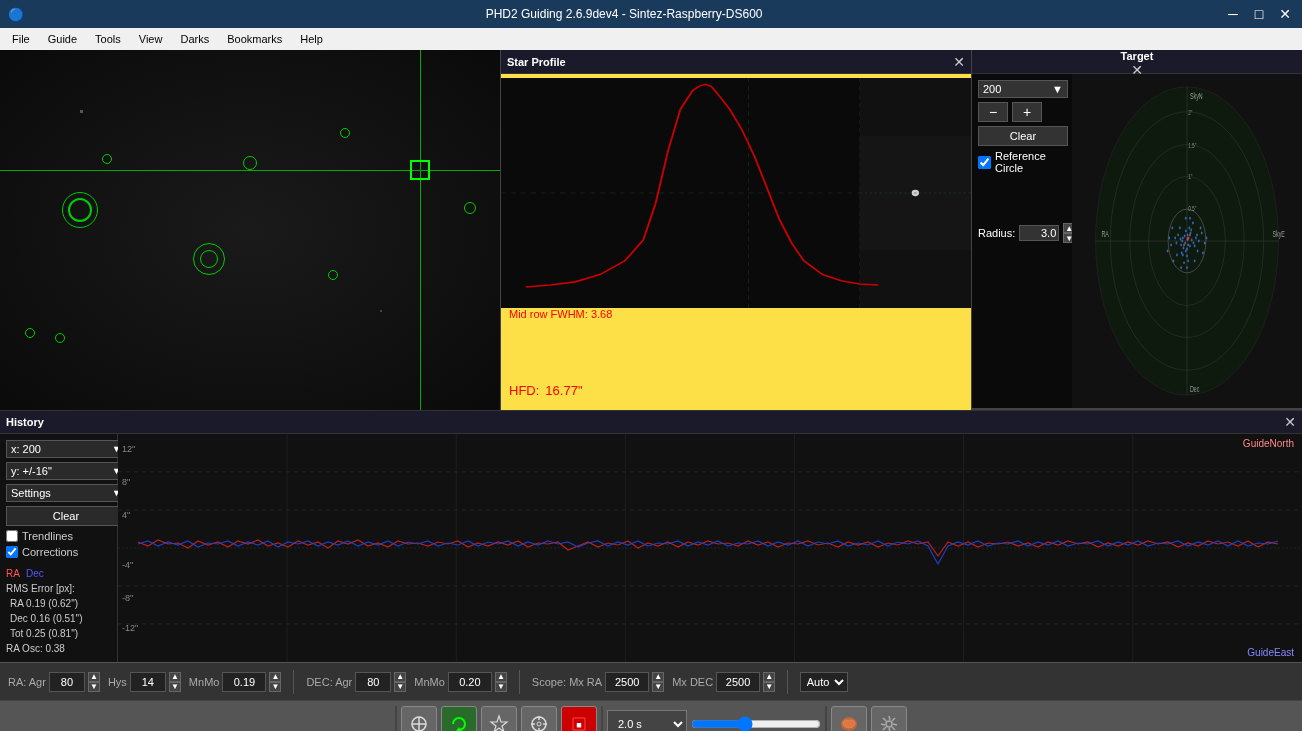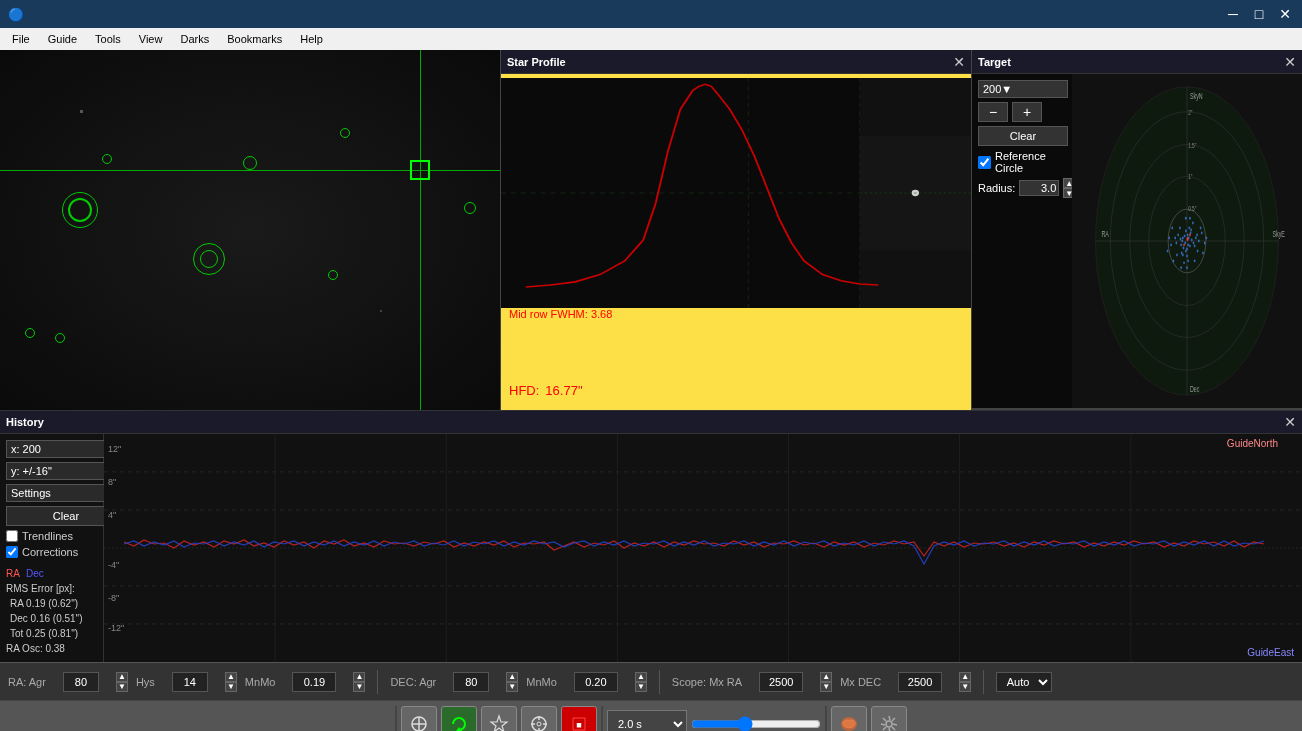--- a/index.html
+++ b/index.html
@@ -126,40 +126,42 @@
       position: relative;
     }
     #target-header {
       background: #1a1a2a;
       height: 24px;
       display: flex;
       align-items: center;
       justify-content: space-between;
       padding: 0 6px;
       border-bottom: 1px solid #333;
+      flex-direction: column;
     }
     #target-controls {
       display: flex;
       flex-direction: column;
       gap: 4px;
       padding: 6px;
       width: 100px;
       position: absolute;
       top: 24px;
       left: 0;
     }
     .target-select {
       background: #333;
       color: #fff;
       border: 1px solid #555;
       padding: 2px 4px;
       font-size: 11px;
       width: 90px;
       display: flex;
       align-items: center;
+      justify-content: space-between;
     }
     .target-plus-minus {
       display: flex;
       gap: 4px;
     }
     .pm-btn {
       background: #333;
       color: #fff;
       border: 1px solid #555;
       width: 30px;
@@ -186,20 +188,21 @@
       gap: 4px;
       font-size: 11px;
       color: #fff;
     }
     .radius-row {
       display: flex;
       align-items: center;
       gap: 4px;
       font-size: 11px;
       color: #fff;
+      margin-top: 45px;
     }
     .radius-input {
       width: 40px;
       background: #333;
       color: #fff;
       border: 1px solid #555;
       padding: 1px 2px;
       font-size: 11px;
       text-align: right;
     }
@@ -229,21 +232,21 @@
       justify-content: space-between;
       padding: 0 6px;
       border-bottom: 1px solid #333;
       border-top: 1px solid #333;
     }
     #history-body {
       display: flex;
       flex: 1;
     }
     #history-controls {
-      width: 104px;
+      width: 118px;
       background: #111;
       padding: 6px;
       display: flex;
       flex-direction: column;
       gap: 4px;
       border-right: 1px solid #333;
     }
     .hist-select {
       background: #2a2a2a;
       color: #fff;
@@ -286,21 +289,21 @@
     
     #history-chart {
       flex: 1;
       background: #111;
       position: relative;
       overflow: hidden;
     }
     .chart-label-north {
       position: absolute;
       top: 4px;
-      right: 24px;
+      right: 8px;
       color: #f88;
       font-size: 10px;
       text-align: right;
     }
     .chart-label-east {
       position: absolute;
       bottom: 4px;
       right: 8px;
       color: #88f;
       font-size: 10px;
@@ -312,21 +315,21 @@
       height: 38px;
       display: flex;
       align-items: center;
       padding: 0 8px;
       gap: 8px;
       border-top: 1px solid #555;
     }
     .ctrl-group {
       display: flex;
       align-items: center;
-      gap: 17px;
+      gap: 3px;
       font-size: 11px;
       color: #ddd;
     }
     .ctrl-label { color: #aaa; }
     .ctrl-input {
       background: #222;
       color: #fff;
       border: 1px solid #555;
       width: 36px;
       height: 20px;
@@ -406,20 +409,21 @@
     #history-svg { width: 100%; height: 100%; }
 
     select { cursor: pointer; }
     input[type=checkbox] { cursor: pointer; }
   </style>
 </head>
 <body>
 
 <div id="title-bar">
   <span style="font-size:13px;">🔵</span>
+  <span class="title">PHD2 Guiding 2.6.9dev4 - Sintez-Raspberry-DS600</span>
   <div class="win-controls">
     <button class="win-btn">─</button>
     <button class="win-btn">□</button>
     <button class="win-btn">✕</button>
   </div>
 </div>
 
 <div id="menu-bar">
   <span class="menu-item">File</span>
   <span class="menu-item">Guide</span>
@@ -749,21 +753,21 @@
       <div class="ctrl-group">
         <span class="ctrl-label">Mx DEC</span>
         <input class="ctrl-input" type="text" value="2500" style="width: 44px;">
         <div class="ctrl-spinner">
           <button class="spin-btn">▲</button>
           <button class="spin-btn">▼</button>
         </div>
       </div>
       <div class="ctrl-separator"></div>
       <div class="ctrl-group">
-        <select class="ctrl-input" style="width:56px;">
+        <select class="ctrl-input" style="width:48px;">
           <option>Auto</option>
           <option>North</option>
           <option>South</option>
         </select>
       </div>
     </div>
 
     <div id="toolbar">
       <div class="tool-sep"></div>
 

